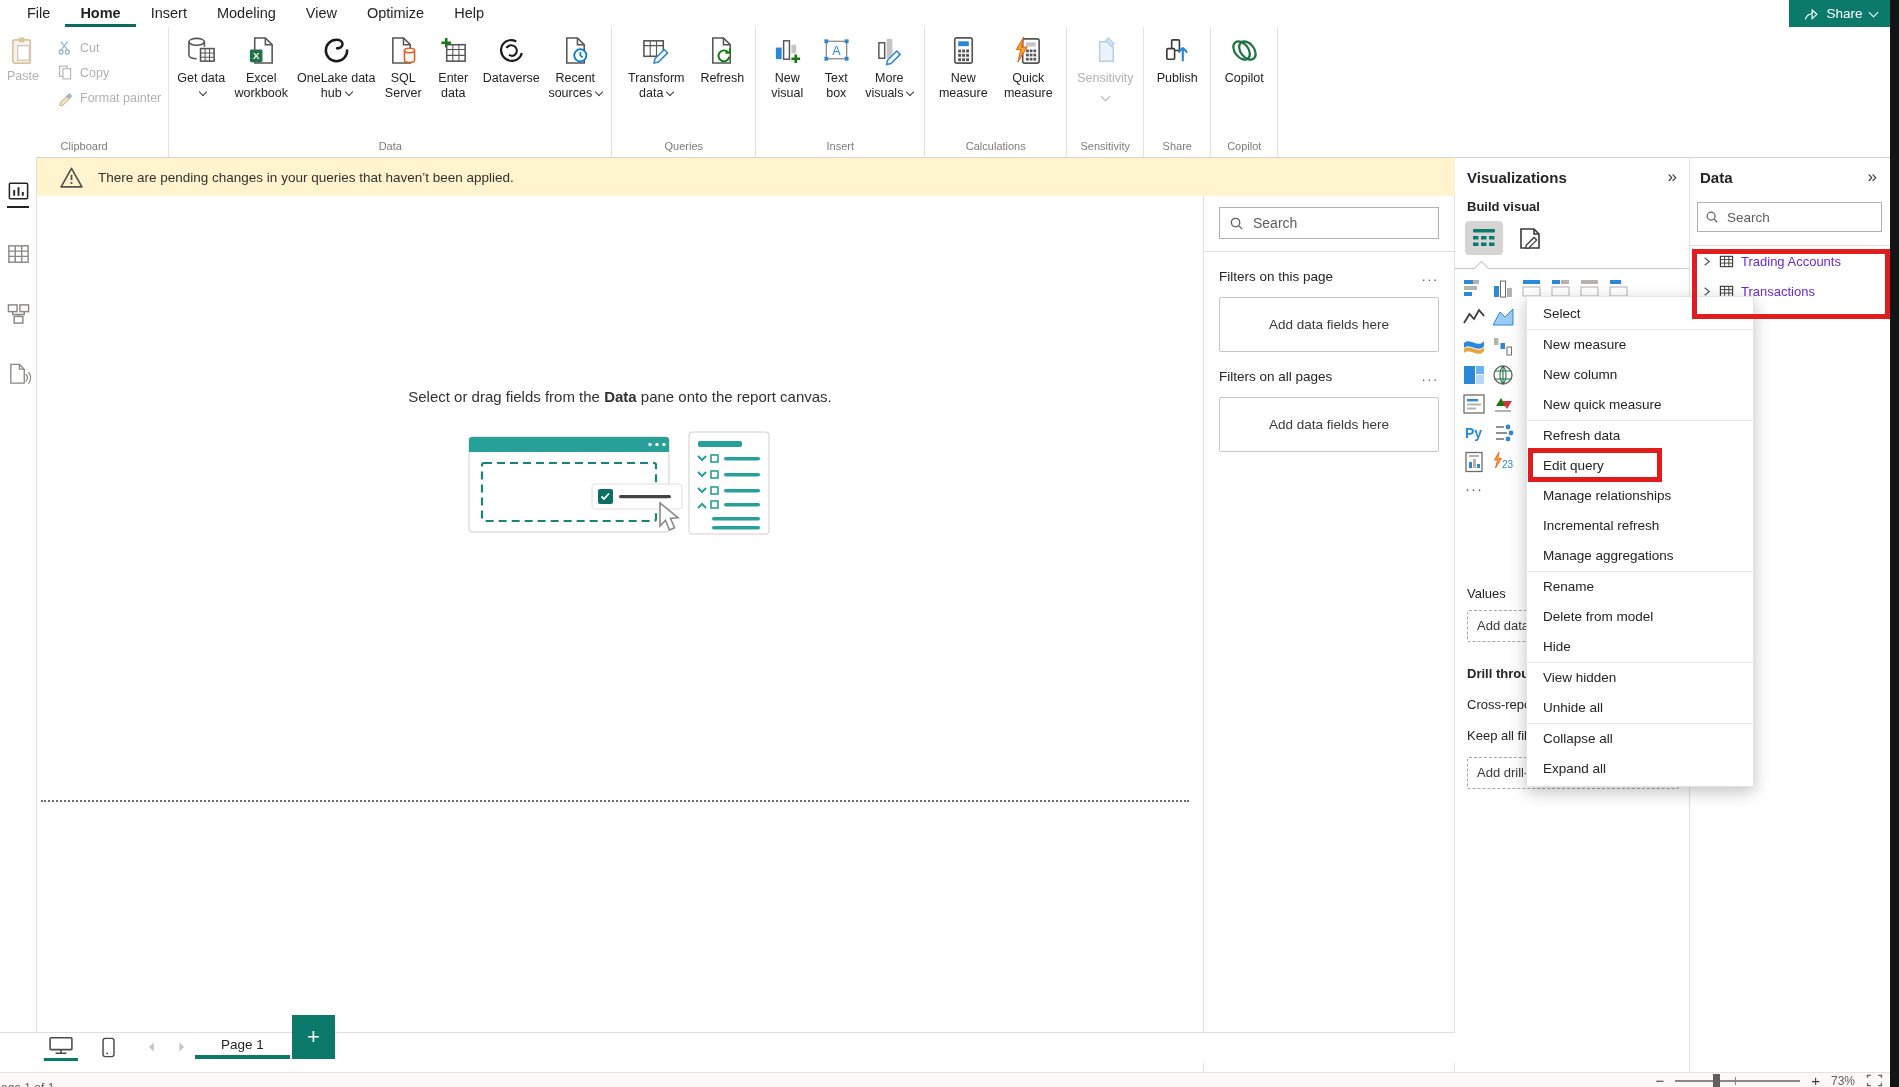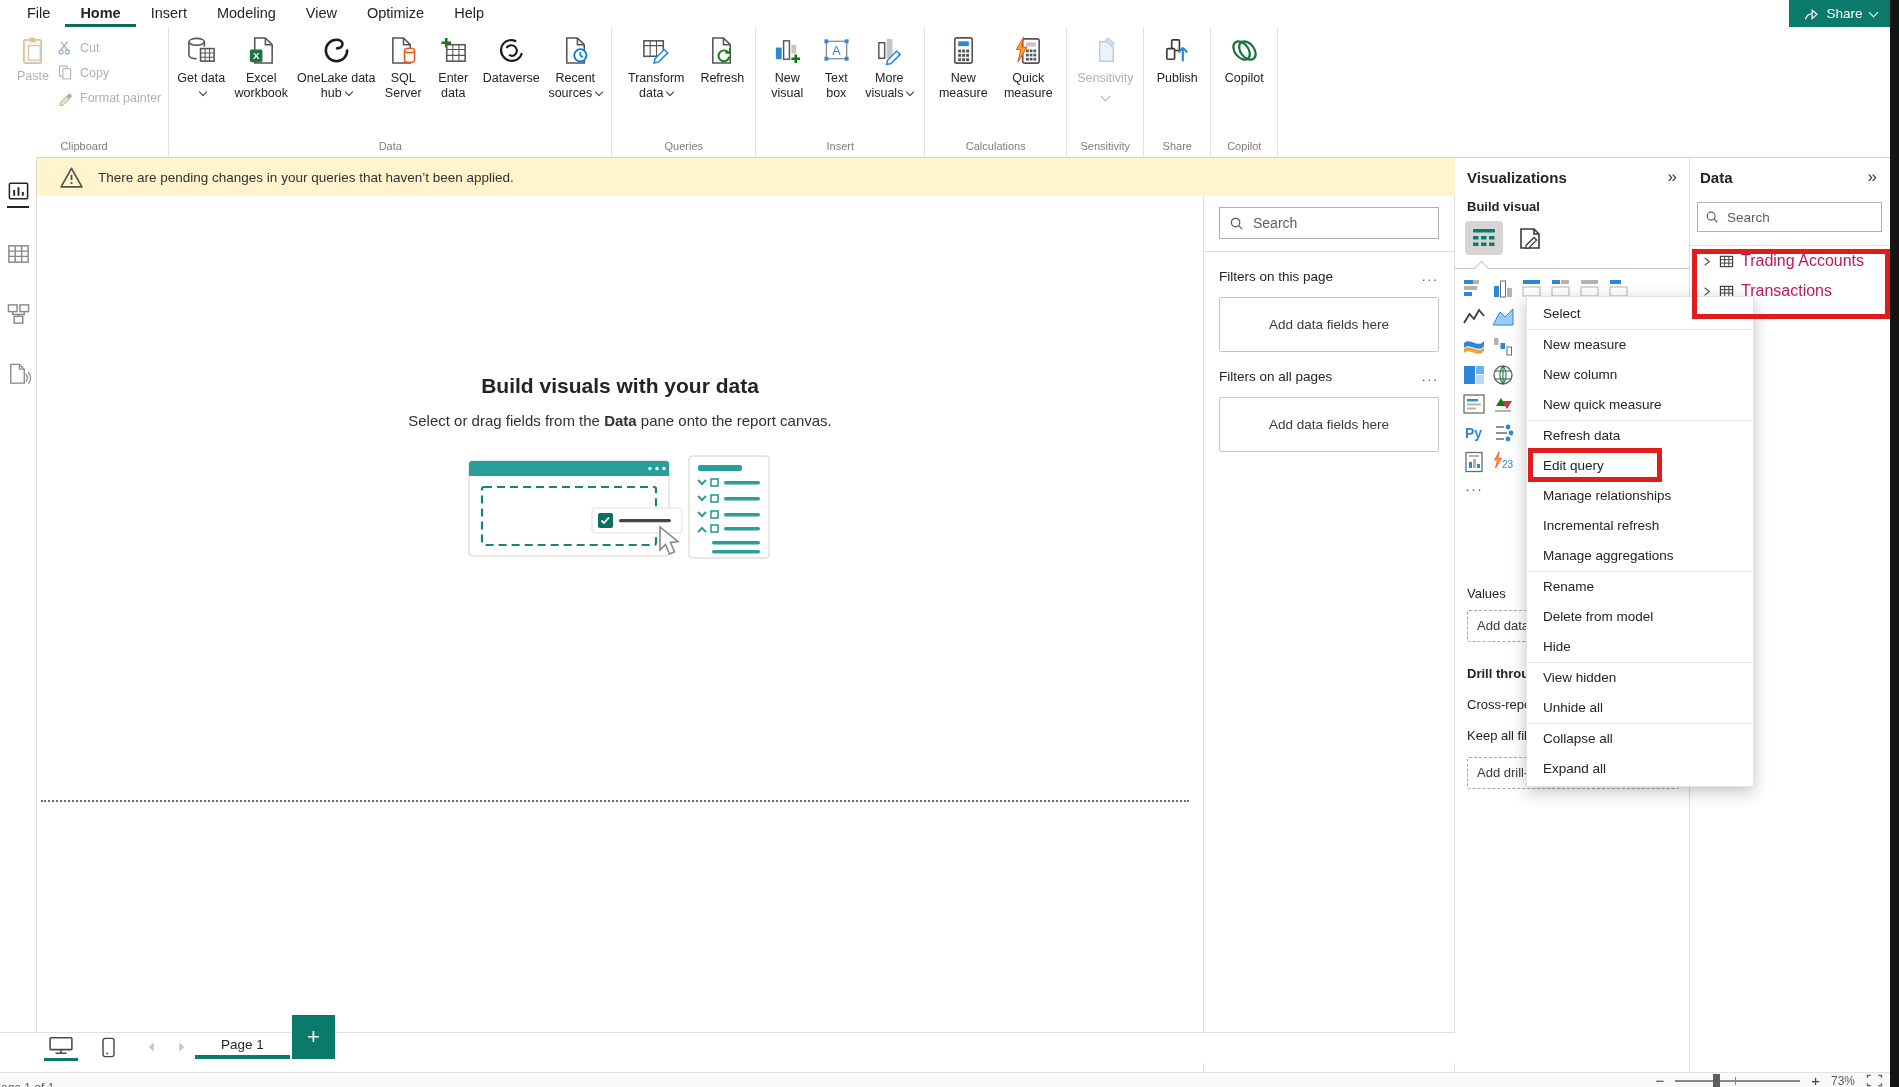--- a/index.html
+++ b/index.html
@@ -19,21 +19,21 @@
   .ribbon{position:absolute;left:0;top:27px;right:9px;height:130px;background:#fff;border-bottom:1px solid #d6d4d2;display:flex;align-items:stretch;}
   .rgroup{display:flex;flex-direction:column;border-right:1px solid #e4e2e0;padding:4px 7px 0;}
   .ritems{flex:1;display:flex;align-items:flex-start;gap:3px;}
   .rbig{display:flex;flex-direction:column;align-items:center;text-align:center;font-size:12.5px;line-height:1.18;gap:5px;padding-top:4px;}
   .rbig svg{width:31px;height:31px;}
   .rglabel{font-size:11px;color:#7f7d7b;text-align:center;padding:4px 0 5px;}
   .rlabel{max-width:100%;}
   .cv{display:inline-block;width:5px;height:5px;border-right:1.4px solid #3b3a39;border-bottom:1.4px solid #3b3a39;transform:rotate(45deg);margin-left:4px;vertical-align:2px;}
   .disabled,.disabled .rlabel{color:#b3b1af;}
   .clip-cols{display:flex;gap:8px;}
-  .paste-col{width:42px;display:flex;flex-direction:column;align-items:flex-end;font-size:12.5px;gap:3px;padding-top:4px;}
+  .paste-col{width:42px;display:flex;flex-direction:column;align-items:flex-start;font-size:12.5px;gap:3px;padding-top:4px;}
   .small-col{display:flex;flex-direction:column;gap:4px;padding-top:6px;}
   .rsmall{display:flex;align-items:center;gap:6px;font-size:12.5px;height:21px;color:#b3b1af;}
   .sens-cv{margin:2px auto 0;width:6px;height:6px;border-right:1.4px solid #b3b1af;border-bottom:1.4px solid #b3b1af;transform:rotate(45deg);}
   
   .rail{position:absolute;left:0;top:157px;width:36px;height:875px;background:#fff;border-right:1px solid #e1dfdd;}
   .rail-item{width:36px;height:46px;display:flex;flex-direction:column;align-items:center;justify-content:center;margin-top:14px;}
   .rail-underline{width:22px;height:2px;background:#252423;margin-top:3px;}
   
   .warnbar{position:absolute;left:37px;top:158px;width:1418px;height:38px;background:#fff4ce;display:flex;align-items:center;font-size:13.5px;color:#323130;z-index:3;}
   .warn-icon{margin:0 14px 0 22px;}
@@ -68,21 +68,21 @@
   .gal{position:relative;margin:8px 0 0 8px;height:234px;}
   .gal .gi{position:absolute;width:24px;height:24px;}
   .vizvals{position:absolute;left:12px;top:428px;width:212px;font-size:13px;color:#252423;}
   .vv-drop{margin-top:9px;height:30px;border:1px dashed #a8a6a4;border-radius:2px;line-height:30px;padding-left:9px;white-space:nowrap;overflow:hidden;color:#3b3a39;}
   .vv-h{font-weight:700;margin-top:24px;}
   .vv-row{margin-top:16px;}
   
   .datapanel{position:absolute;left:1690px;top:158px;width:201px;height:914px;background:#fff;box-sizing:border-box;}
   .d-search{margin:15px 9px 0 7px;height:28px;border:1px solid #b3b0ad;display:flex;align-items:center;gap:8px;padding:0 7px;color:#605e5c;font-size:13.5px;}
   .d-div{border-top:1px solid #e1dfdd;margin-top:13px;}
-  .drow{display:flex;align-items:center;height:30px;padding-left:11px;gap:7px;font-size:16px;color:#be185d;}
+  .drow{display:flex;align-items:center;height:30px;padding-left:11px;gap:7px;font-size:13px;color:#6d28d9;}
   
   .ctxmenu{position:absolute;left:1526px;top:296px;width:226px;background:#fff;border:1px solid #e5e3e1;
            box-shadow:0 5px 16px rgba(0,0,0,.24);z-index:10;padding:2px 0;}
   .mi{height:30px;line-height:30px;padding-left:16px;font-size:13.5px;color:#252423;cursor:default;white-space:nowrap;}
   .msep{border-top:1px solid #e8e6e4;}
   
   .redbox{position:absolute;border:5px solid #e01c1c;box-sizing:border-box;z-index:20;}
   .redbox-data{left:1692px;top:249px;width:198px;height:70px;}
   .redbox-menu{left:1528px;top:448px;width:134px;height:34px;}
   
@@ -407,21 +407,20 @@
           <path d="M12 3.2L22 21H2z" fill="none" stroke="#53514f" stroke-width="1.6" stroke-linejoin="round"></path>
           <path d="M12 9.5v5" stroke="#53514f" stroke-width="1.7"></path>
           <circle cx="12" cy="17.3" r="1.1" fill="#53514f"></circle>
         </svg>
     </span>
     <span>There are pending changes in your queries that haven’t been applied.</span>
   </div>
 
   <div class="canvas">
     <div class="estate">
-      <h1>Build visuals with your data</h1>
       <div class="sub"><span>Select or drag fields from the </span><b>Data</b><span> pane onto the report canvas.</span></div>
       <svg class="illo" width="312" height="114" viewBox="0 0 312 114">
         <rect x="5" y="10" width="200" height="95" rx="3" fill="#fff" stroke="#d2d0ce"></rect>
         <path d="M8 10h194a3 3 0 0 1 3 3v12H5V13a3 3 0 0 1 3-3z" fill="#27a099"></path>
         <circle cx="186" cy="17.5" r="1.7" fill="#fff"></circle>
           <circle cx="193" cy="17.5" r="1.7" fill="#fff"></circle>
           <circle cx="200" cy="17.5" r="1.7" fill="#fff"></circle>
         <rect x="18" y="36" width="174" height="58" rx="2" fill="none" stroke="#17837a" stroke-width="2.2" stroke-dasharray="8 5"></rect>
         <g>
           <rect x="225" y="5" width="80" height="102" rx="3" fill="#fff" stroke="#d2d0ce"></rect>

